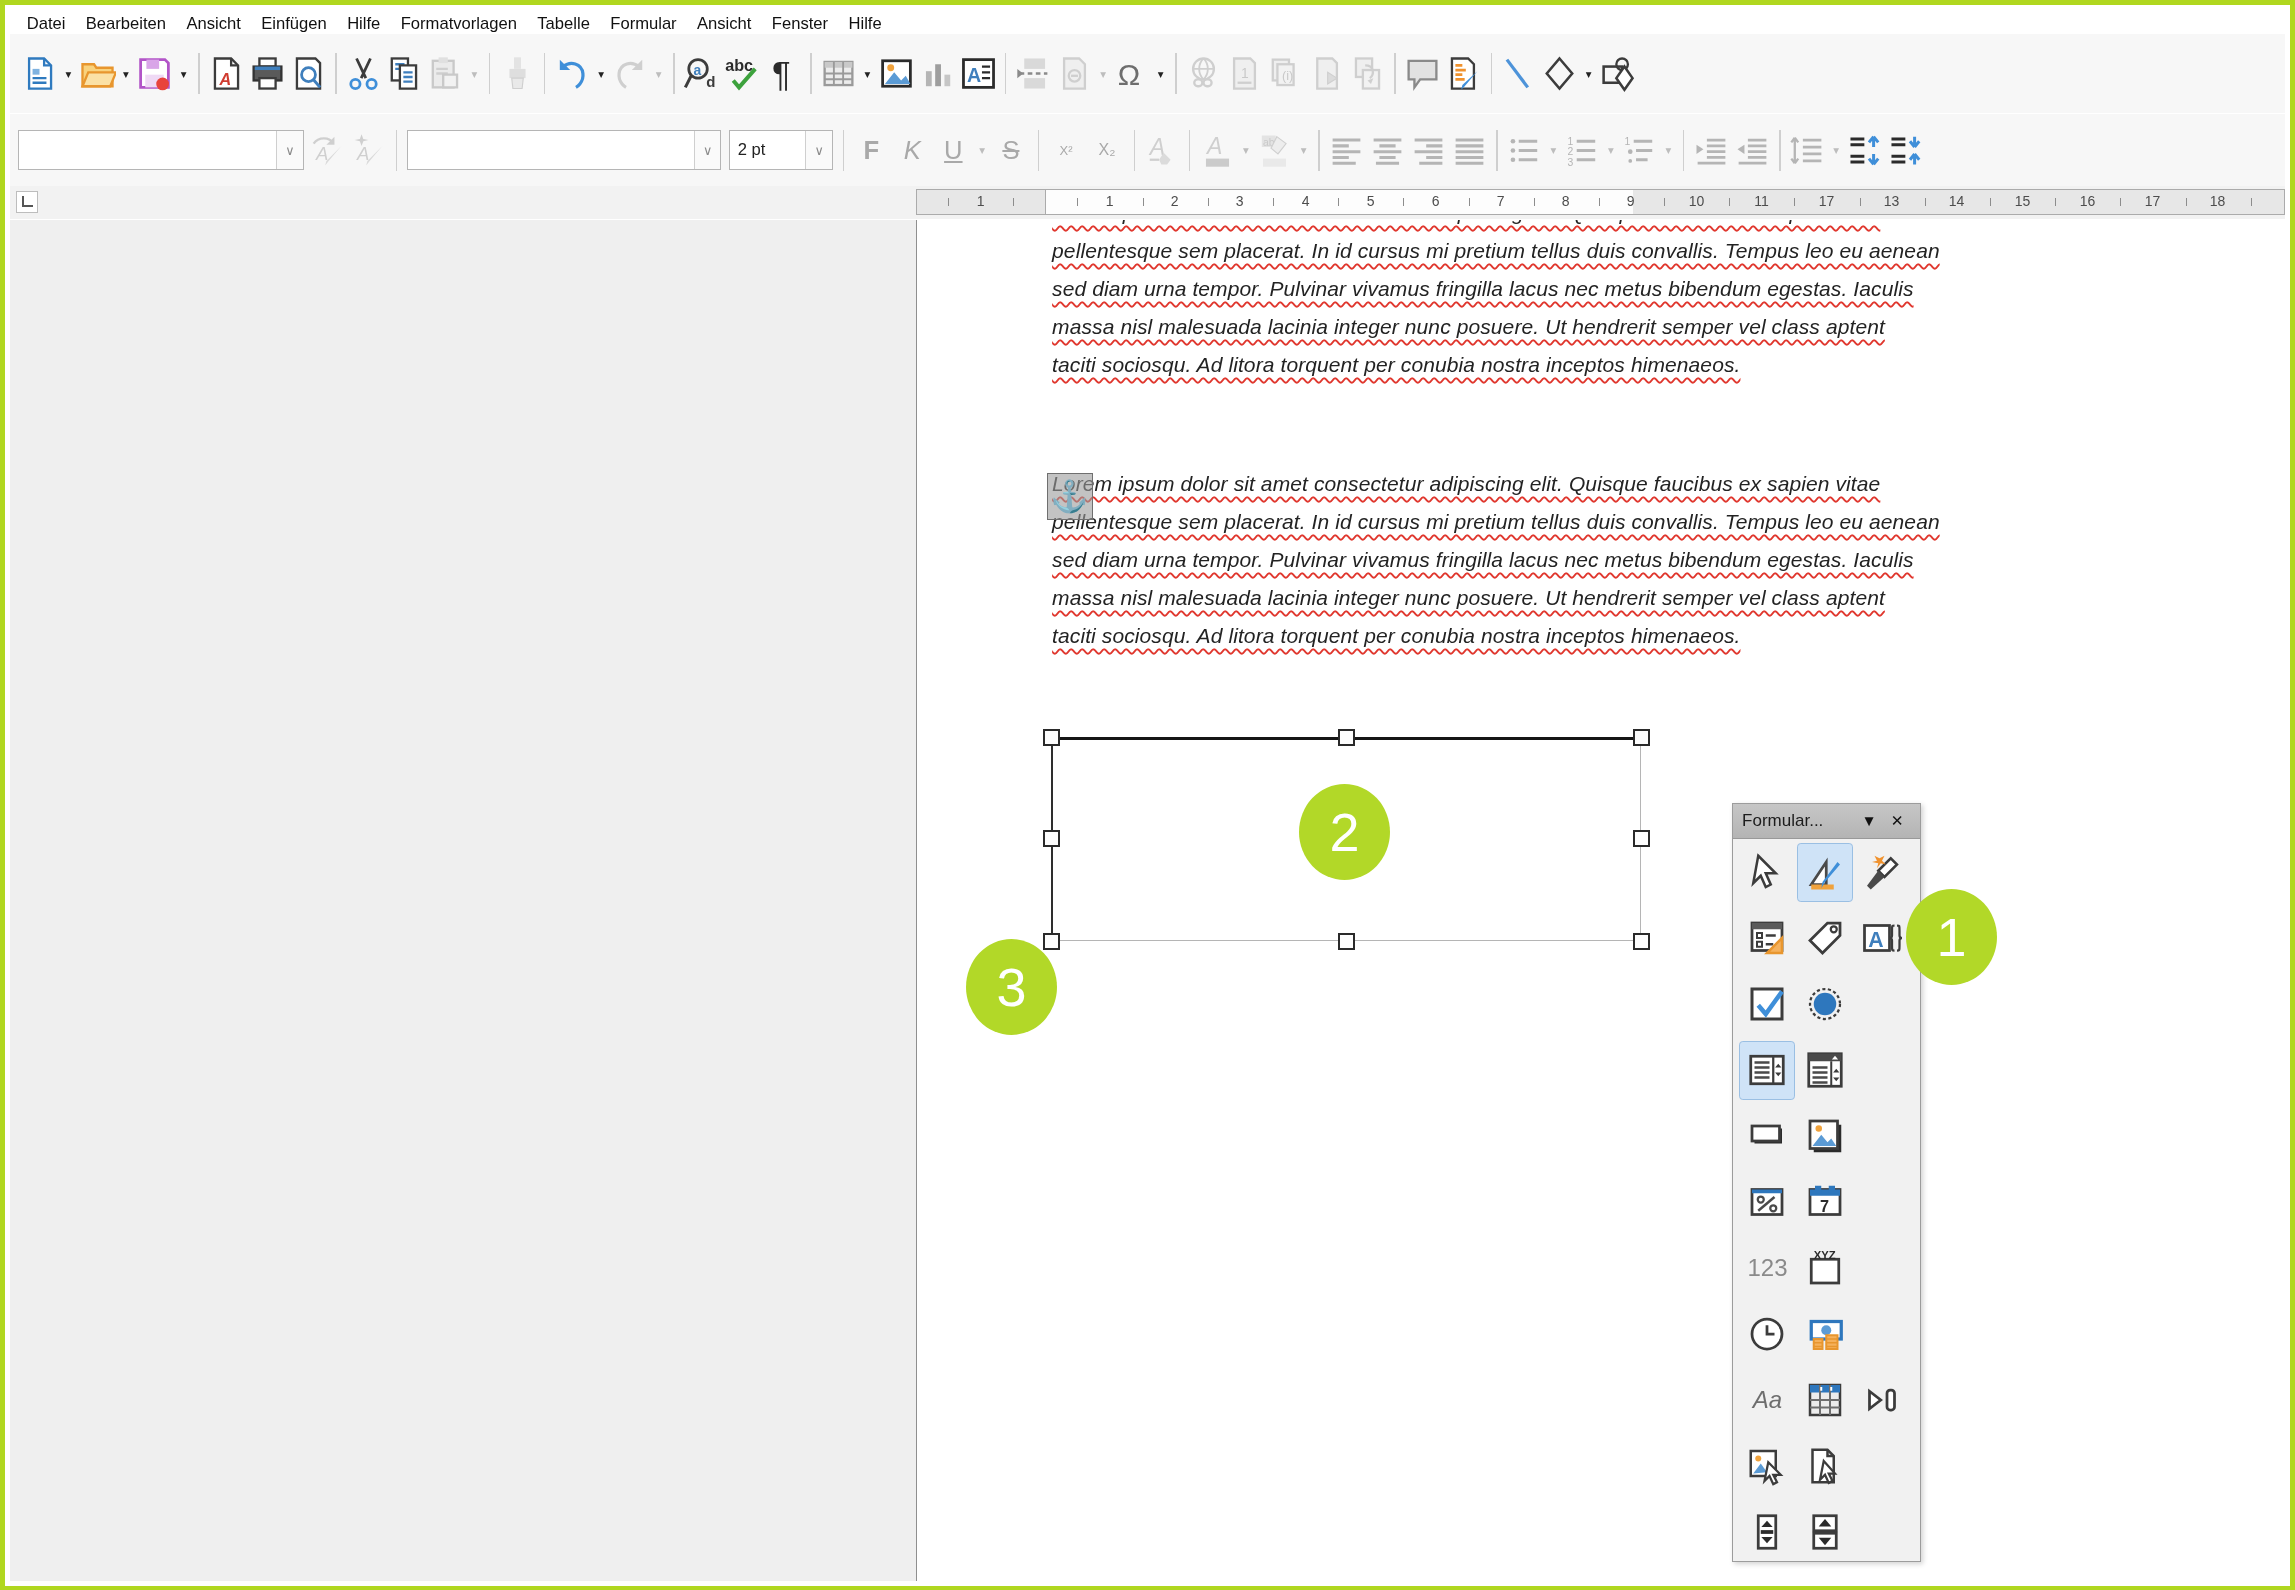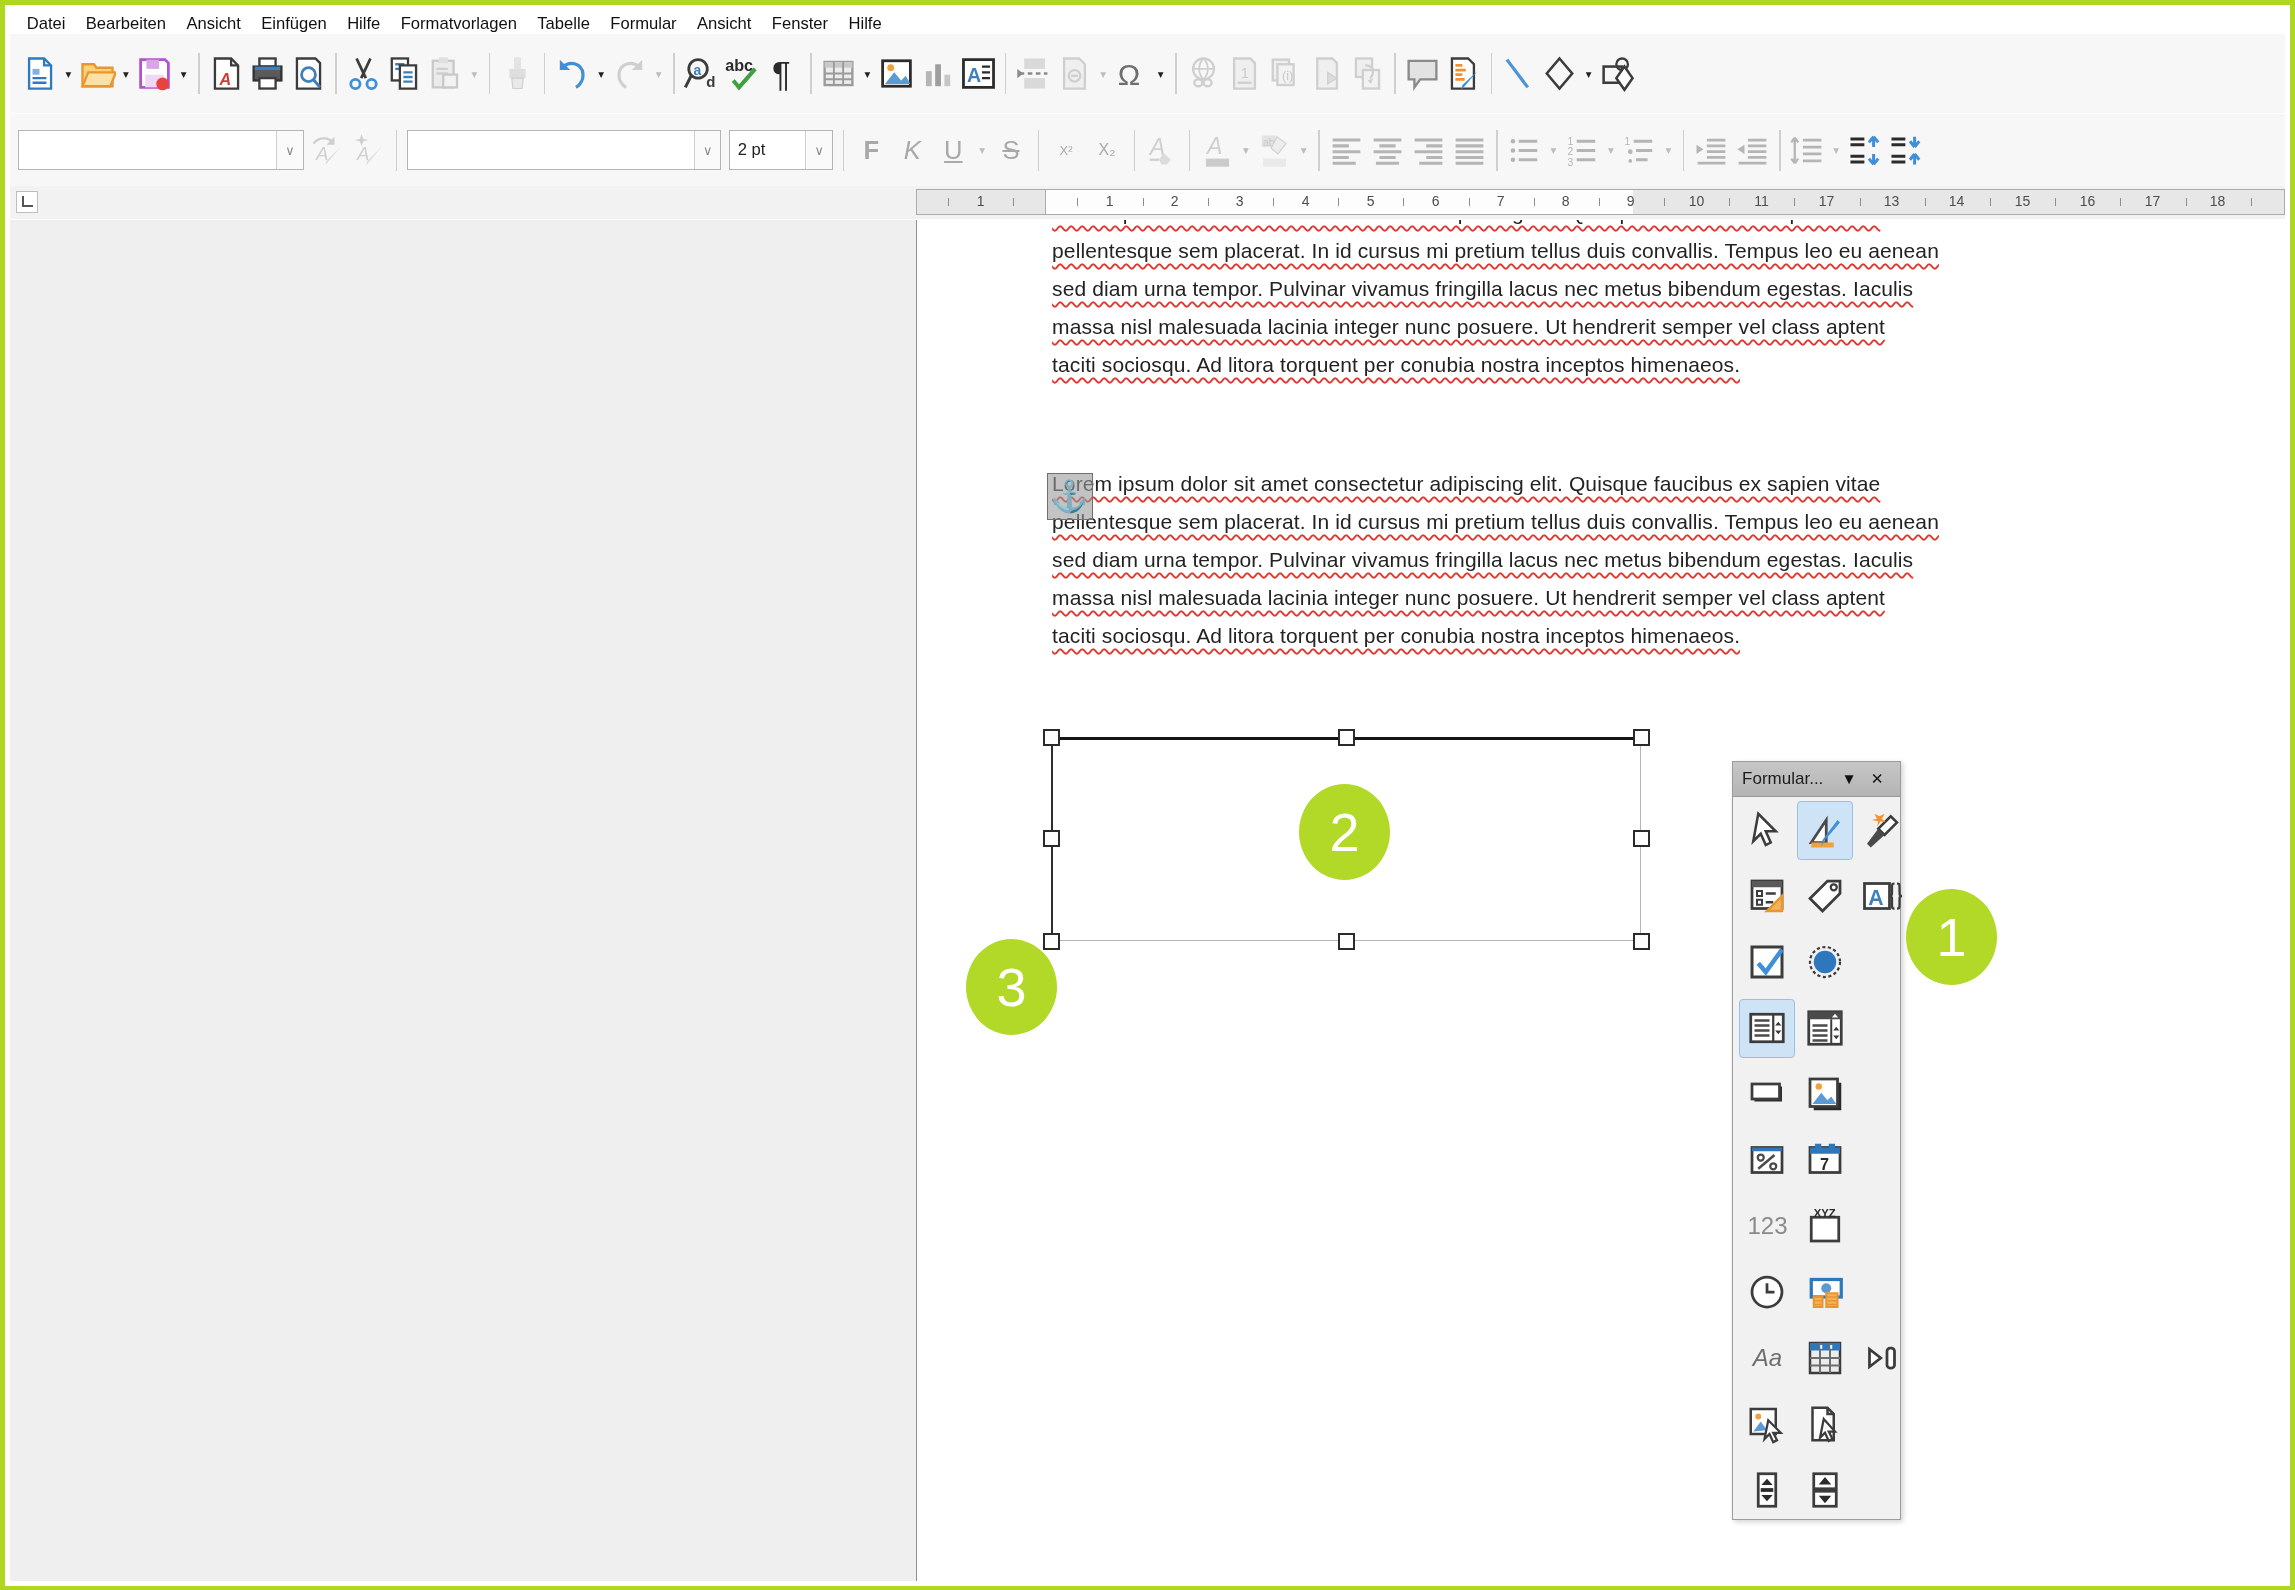--- a/index.html
+++ b/index.html
@@ -31,33 +31,33 @@
   .tabsel{position:absolute;left:6.4px;top:5.1px;width:22px;height:22px;background:#fff;border:1.3px solid #bdbdbd;box-sizing:border-box;}
   .tabsel:before{content:"";position:absolute;left:4.5px;top:3.8px;width:9px;height:9px;border-left:2.6px solid #555;border-bottom:2.6px solid #555;}
   .ruler{position:absolute;left:906px;right:0;top:3.2px;height:25.6px;border:1.3px solid #ababab;box-sizing:border-box;background:#e9e9e9;}
   .rseg{position:absolute;top:0;bottom:0;}
   .rseg.white{background:#fdfdfd;border-left:1.3px solid #ababab;border-right:1.3px solid #ababab;}
   .rlab{position:absolute;top:2.6px;width:65px;margin-left:-33px;text-align:center;font-size:14px;color:#4d4d4d;}
   .rtick{position:absolute;top:7.7px;width:1.3px;height:8.3px;background:#8d8d8d;}
   
   .docarea{position:absolute;left:0;top:210px;right:0;bottom:0;background:#efefef;}
   .page{position:absolute;left:906px;top:0;right:0;bottom:0;background:#fff;border-left:1.3px solid #8f8f8f;overflow:hidden;}
-  .para{position:absolute;left:135px;width:1118px;white-space:nowrap;}
+  .para{position:absolute;left:135px;width:1118px;white-space:nowrap;font-style:italic;}
   .dline{height:38px;font-size:21px;letter-spacing:0.1px;color:#232323;}
   .dline span{text-decoration:underline wavy #e0372e 1.6px;text-underline-offset:4.5px;}
   .anchor{position:absolute;left:130px;top:253px;width:46px;height:47px;background:rgba(155,155,155,.6);border:1.3px solid #6f6f6f;display:flex;align-items:center;justify-content:center;font-size:31px;color:#2d2d2d;box-sizing:border-box;}
   
   .ctrlbox{position:absolute;left:134px;top:517px;width:590px;height:204px;box-sizing:border-box;
     border-top:3.2px solid #161616;border-left:2.6px solid #2e2e2e;border-right:1.3px solid #b5b5b5;border-bottom:1.3px solid #b5b5b5;background:#fff;}
   .hd{position:absolute;width:16.6px;height:16.6px;background:#fdfdfd;border:2.6px solid #2a2a2a;box-sizing:border-box;}
   
   .badge{position:absolute;width:91px;height:96px;border-radius:50%;background:#b2d828;color:#fff;
     display:flex;align-items:center;justify-content:center;font-size:54px;font-weight:400;z-index:50;}
   
-  .panel{position:absolute;left:1722px;top:751px;width:169px;height:759px;background:#f1f1f1;border:1.3px solid #9c9c9c;box-sizing:border-box;box-shadow:1.9px 1.9px 5.1px rgba(0,0,0,.18);z-index:40;}
+  .panel{position:absolute;left:1722px;top:793px;width:189px;height:759px;background:#f1f1f1;border:1.3px solid #9c9c9c;box-sizing:border-box;box-shadow:1.9px 1.9px 5.1px rgba(0,0,0,.18);z-index:40;}
   .ptitle{height:35px;background:linear-gradient(#c6c6c6,#b4b4b4);border-bottom:0.6px solid #999;display:flex;align-items:center;padding:0 9px;box-sizing:border-box;}
   .ptitle .tt{flex:1;font-size:17px;color:#1c1c1c;}
   .ptitle .tbtn{width:28px;text-align:center;font-size:15.3px;color:#111;}
   .prow{height:66px;display:flex;align-items:center;padding-left:6.4px;box-sizing:border-box;}
   .pbtn{width:56px;height:59px;display:flex;align-items:center;justify-content:center;border-radius:3.8px;flex:0 0 auto;margin-right:1.3px;}
   .pbtn svg{width:40px;height:40px;}
   .pbtn.active{background:#cfe3f7;border:1.3px solid #9abfe3;box-sizing:border-box;}
   .ptxt{font-size:24px;color:#8a8a8a;}
 </style>
 </head>

